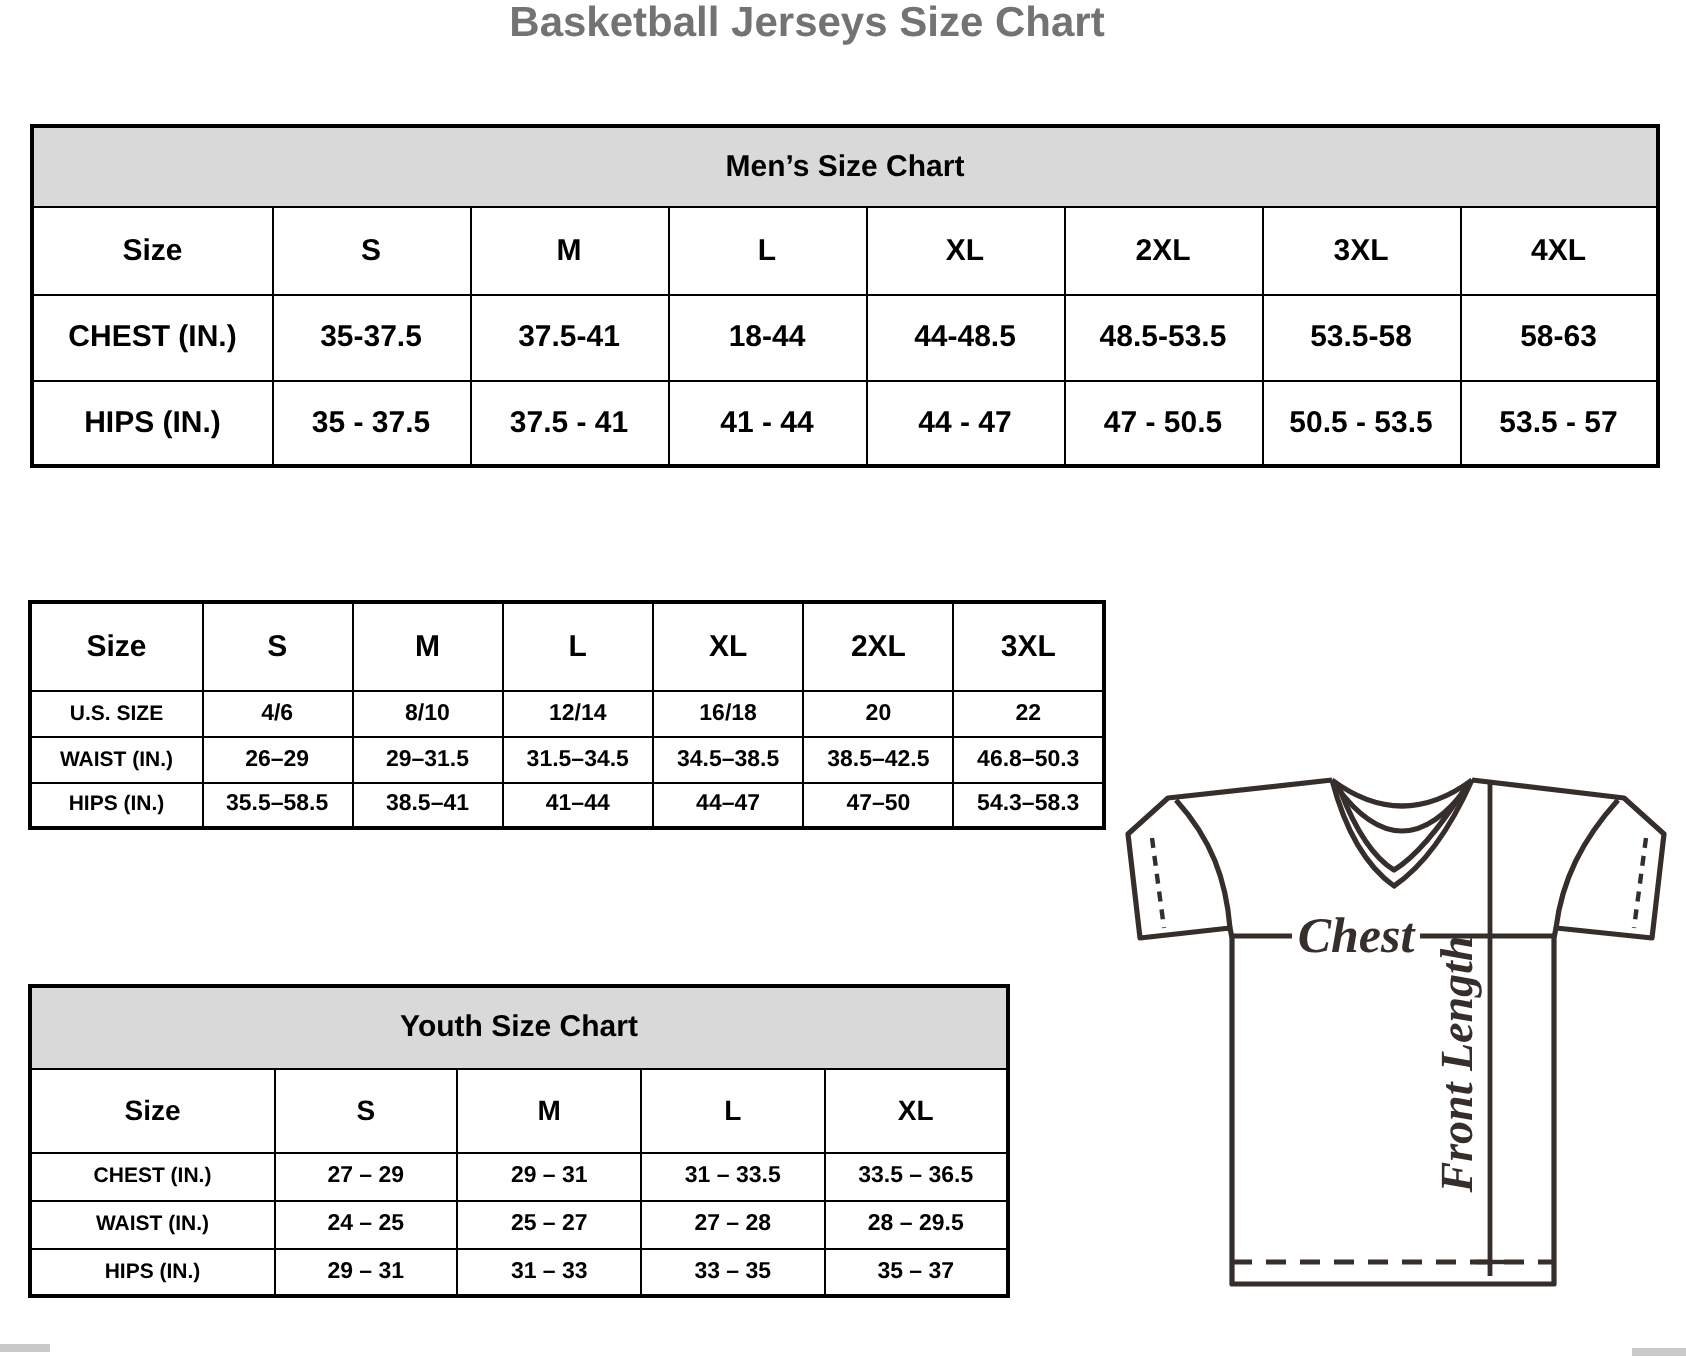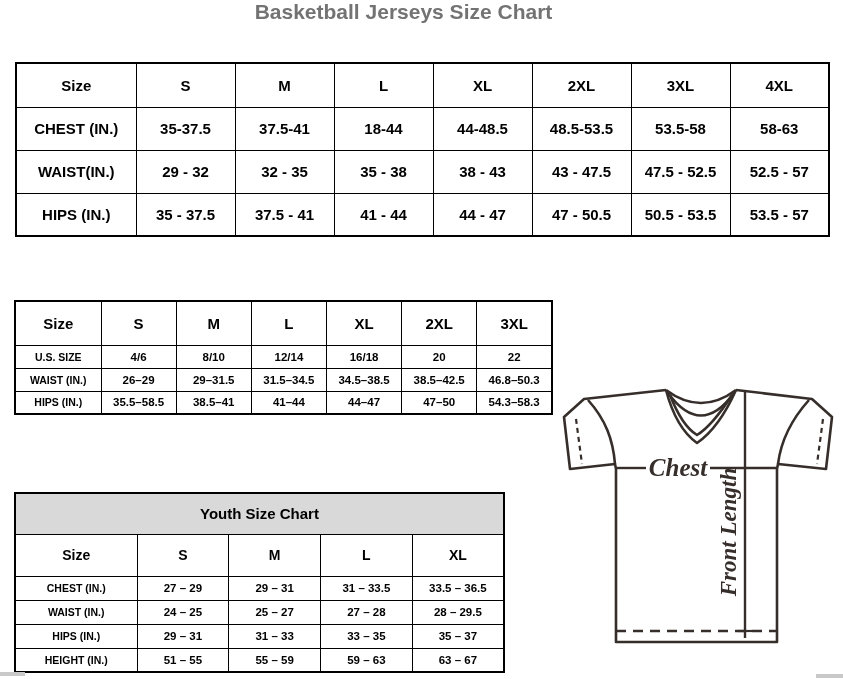--- a/index.html
+++ b/index.html
@@ -57,92 +57,85 @@
 <body>
 
 <div class="page">
 
   <h1 class="title">Basketball Jerseys Size Chart</h1>
 
   <table class="size-table mens">
       <colgroup>
         <col class="c0">
         <col>
+        <col>
+        <col>
+        <col>
+        <col>
+        <col>
+        <col>
+      </colgroup>
+      <thead>
+        <tr class="title-row">
+          <th colspan="8">Men’s Size Chart</th>
+        </tr>
+        <tr class="cols-row">
+          <th>Size</th>
+          <th>S</th>
+          <th>M</th>
+          <th>L</th>
+          <th>XL</th>
+          <th>2XL</th>
+          <th>3XL</th>
+          <th>4XL</th>
+        </tr>
+      </thead>
+      <tbody>
+        <tr>
+          <th>CHEST (IN.)</th>
+          <td>35-37.5</td>
+          <td>37.5-41</td>
+          <td>18-44</td>
+          <td>44-48.5</td>
+          <td>48.5-53.5</td>
+          <td>53.5-58</td>
+          <td>58-63</td>
+        </tr>
+        <tr>
+          <th>HIPS (IN.)</th>
+          <td>35 - 37.5</td>
+          <td>37.5 - 41</td>
+          <td>41 - 44</td>
+          <td>44 - 47</td>
+          <td>47 - 50.5</td>
+          <td>50.5 - 53.5</td>
+          <td>53.5 - 57</td>
+        </tr>
+      </tbody>
+    </table>
+
+  <table class="size-table womens">
+      <colgroup>
+        <col class="c0">
         <col>
         <col>
         <col>
         <col>
         <col>
         <col>
       </colgroup>
       <thead>
         <tr class="cols-row">
           <th>Size</th>
           <th>S</th>
           <th>M</th>
           <th>L</th>
           <th>XL</th>
           <th>2XL</th>
           <th>3XL</th>
-          <th>4XL</th>
-        </tr>
-      </thead>
-      <tbody>
-        <tr>
-          <th>CHEST (IN.)</th>
-          <td>35-37.5</td>
-          <td>37.5-41</td>
-          <td>18-44</td>
-          <td>44-48.5</td>
-          <td>48.5-53.5</td>
-          <td>53.5-58</td>
-          <td>58-63</td>
-        </tr>
-        <tr>
-          <th>WAIST(IN.)</th>
-          <td>29 - 32</td>
-          <td>32 - 35</td>
-          <td>35 - 38</td>
-          <td>38 - 43</td>
-          <td>43 - 47.5</td>
-          <td>47.5 - 52.5</td>
-          <td>52.5 - 57</td>
-        </tr>
-        <tr>
-          <th>HIPS (IN.)</th>
-          <td>35 - 37.5</td>
-          <td>37.5 - 41</td>
-          <td>41 - 44</td>
-          <td>44 - 47</td>
-          <td>47 - 50.5</td>
-          <td>50.5 - 53.5</td>
-          <td>53.5 - 57</td>
-        </tr>
-      </tbody>
-    </table>
-
-  <table class="size-table womens">
-      <colgroup>
-        <col class="c0">
-        <col>
-        <col>
-        <col>
-        <col>
-        <col>
-        <col>
-      </colgroup>
-      <thead>
-        <tr class="cols-row">
-          <th>Size</th>
-          <th>S</th>
-          <th>M</th>
-          <th>L</th>
-          <th>XL</th>
-          <th>2XL</th>
-          <th>3XL</th>
         </tr>
       </thead>
       <tbody>
         <tr>
           <th>U.S. SIZE</th>
           <td>4/6</td>
           <td>8/10</td>
           <td>12/14</td>
           <td>16/18</td>
           <td>20</td>
@@ -204,27 +197,20 @@
           <td>27 – 28</td>
           <td>28 – 29.5</td>
         </tr>
         <tr>
           <th>HIPS (IN.)</th>
           <td>29 – 31</td>
           <td>31 – 33</td>
           <td>33 – 35</td>
           <td>35 – 37</td>
         </tr>
-        <tr>
-          <th>HEIGHT (IN.)</th>
-          <td>51 – 55</td>
-          <td>55 – 59</td>
-          <td>59 – 63</td>
-          <td>63 – 67</td>
-        </tr>
       </tbody>
     </table>
 
   <div class="jersey">
     <svg width="280" height="280" viewBox="0 0 280 280" fill="none" stroke="#362e2b" stroke-width="2.6" stroke-linejoin="round" stroke-linecap="butt">
 
       <path d="M106,18 L24,27 L4,45 L10,97 L55,92 L56,97 L56,270 L217,270 L217,97 L218,92 L266,97 L272,45 L252,27 L176,18"></path>
 
       <path d="M28,28 C46,48 53,68 55,92"></path>
       <path d="M249,28 C231,48 221,68 218,92"></path>

